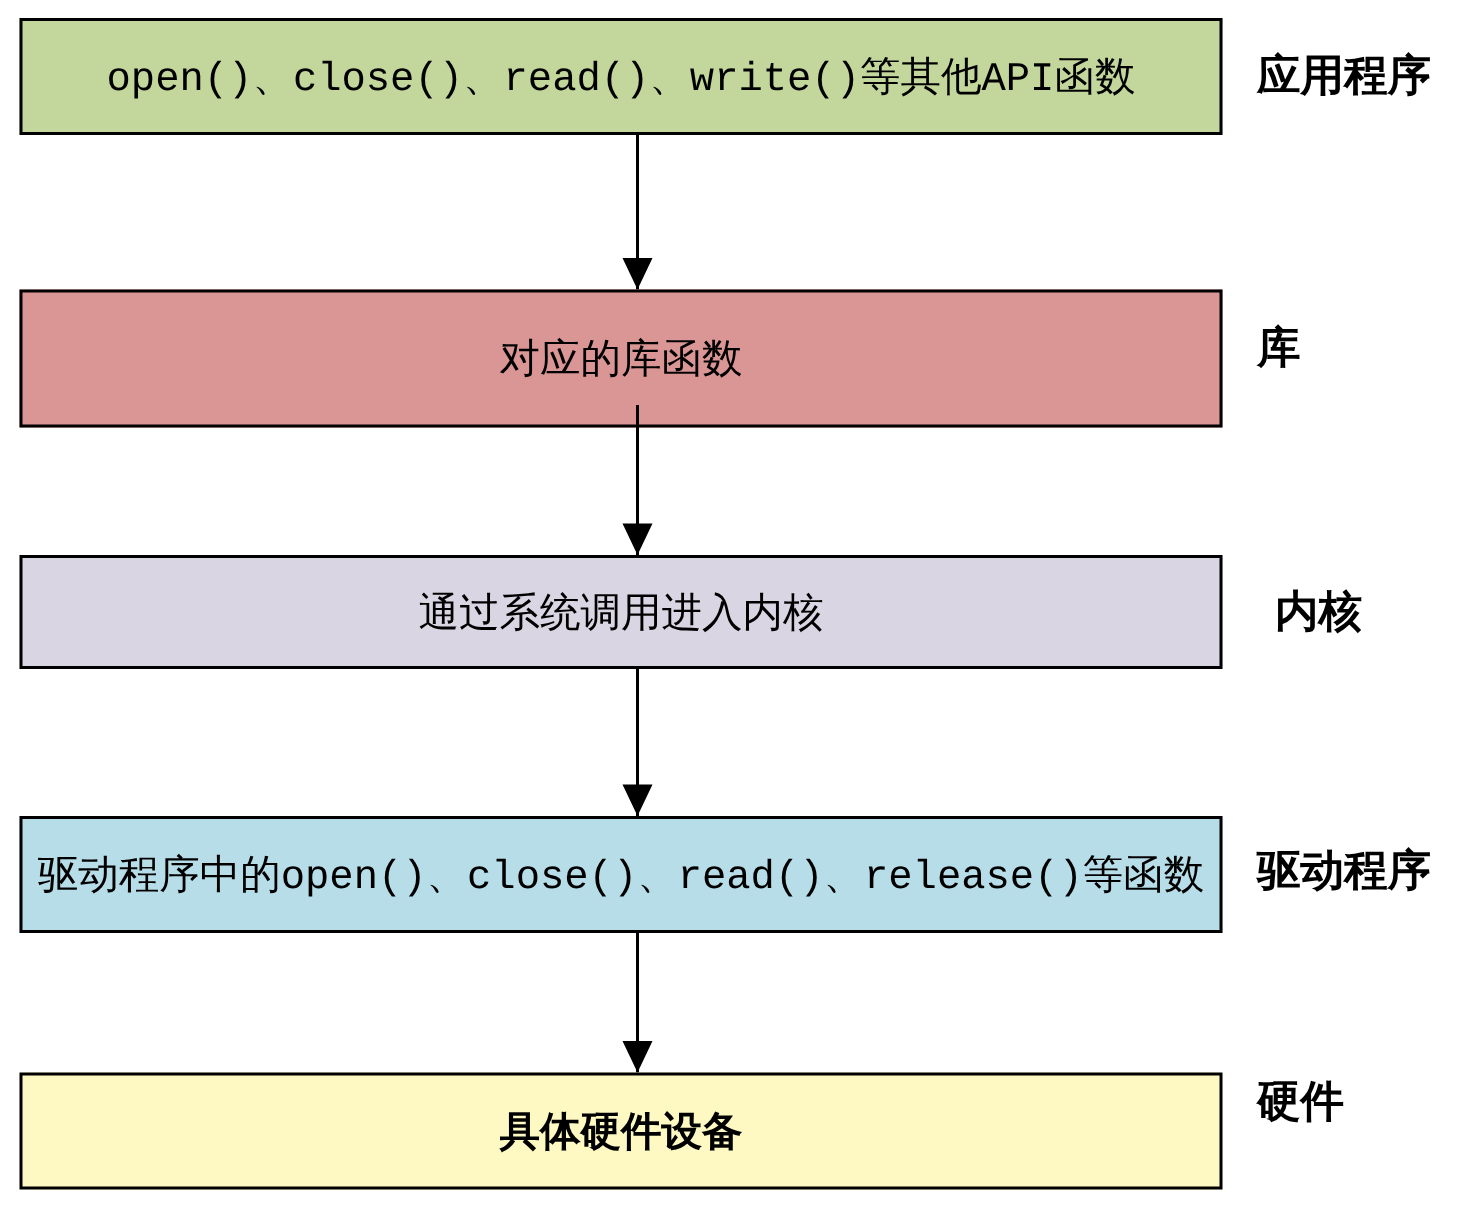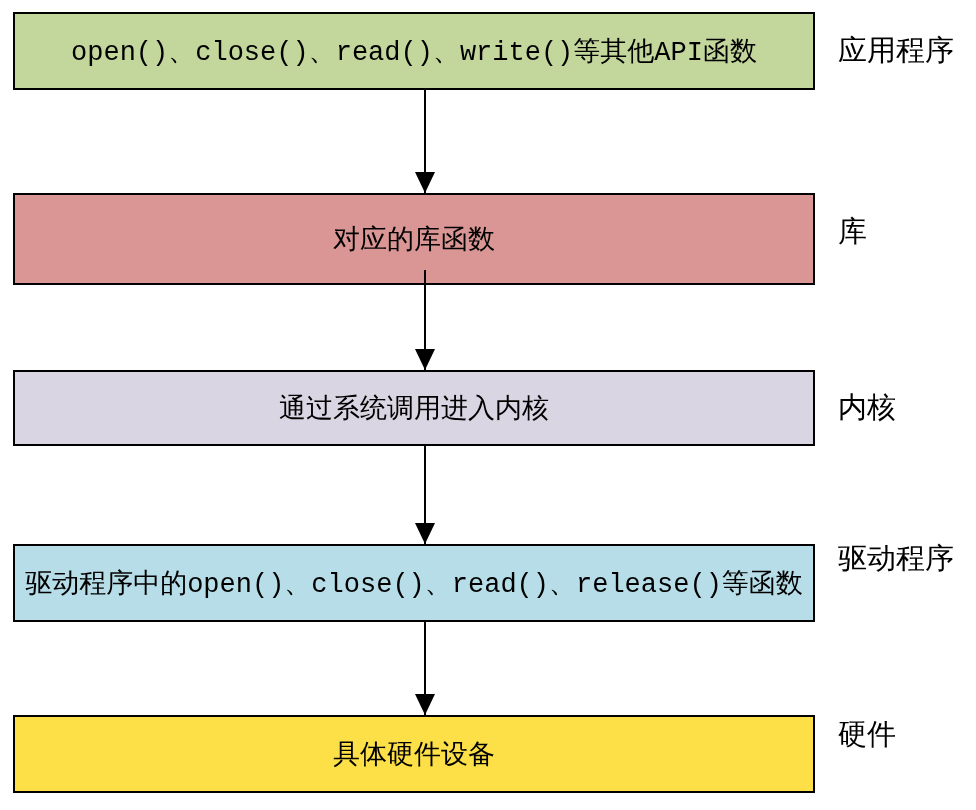--- a/index.html
+++ b/index.html
@@ -34,29 +34,29 @@
   .box-3 { top: 370px; height: 76px; }
   .box-4 { top: 544px; height: 78px; }
   .box-5 { top: 715px; height: 78px; }
 
   .side-label {
     position: absolute;
     left: 838px;
     display: flex;
     align-items: center;
     font-family: "Liberation Sans", "DejaVu Sans", sans-serif;
-    font-weight: normal;
+    font-weight: bold;
     font-size: 29px;
     color: #000000;
     white-space: nowrap;
   }
   .label-1 { top: 12px;  height: 78px; }
   .label-2 { top: 193px; height: 77px; }
-  .label-3 { top: 370px; height: 76px; }
-  .label-4 { top: 520px; height: 78px; }
+  .label-3 { top: 370px; height: 76px; margin-left: 12px; }
+  .label-4 { top: 542px; height: 78px; }
   .label-5 { top: 696px; height: 78px; }
 
   .arrow {
     position: absolute;
     left: 424px;
     width: 2px;
   }
   .arrow-1 { top: 90px;  height: 103px; }
   .arrow-2 { top: 270px; height: 100px; }
   .arrow-3 { top: 446px; height: 98px;  }
@@ -111,16 +111,16 @@
   </div>
 
   <div class="layer-box box-4" style="background-color: rgb(183, 222, 232);">驱动程序中的open()、close()、read()、release()等函数</div>
   <div class="side-label label-4">驱动程序</div>
 
   <div class="arrow arrow-4">
     <div class="arrow-line"></div>
     <div class="arrow-head"></div>
   </div>
 
-  <div class="layer-box box-5" style="background-color: #fde047;">具体硬件设备</div>
+  <div class="layer-box box-5" style="background-color: #fef9c3; font-weight: bold;">具体硬件设备</div>
   <div class="side-label label-5">硬件</div>
 
 </div>
 
 </body></html>

